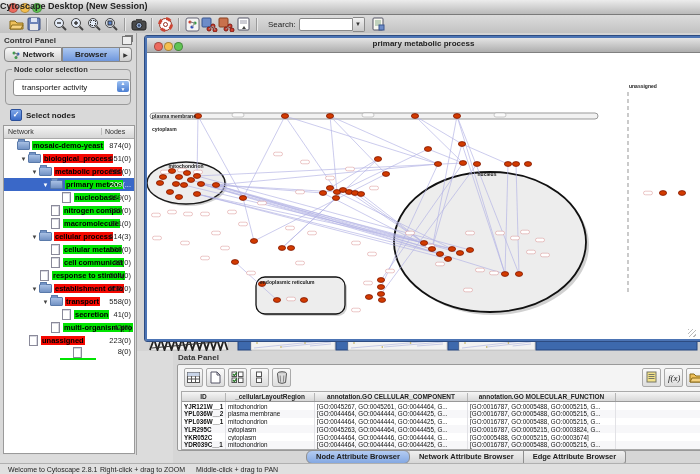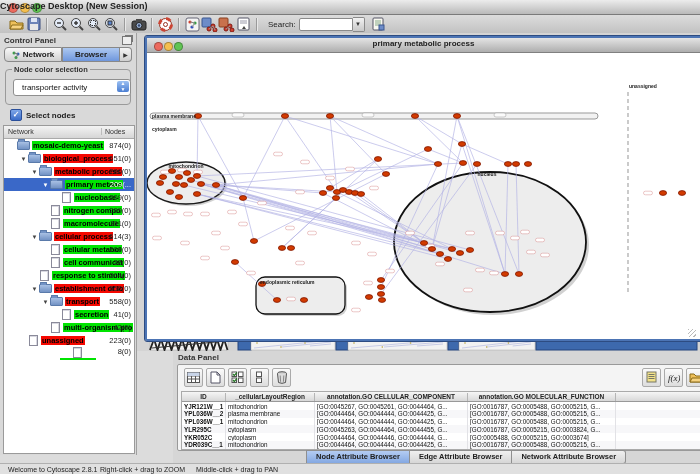--- a/index.html
+++ b/index.html
@@ -75,21 +75,21 @@
   .td{position:absolute;top:0;font-size:6.3px;color:#111;overflow:hidden;white-space:nowrap;padding:0.5px 2px 0;border-right:1px solid #e2e2e6;height:7.3px;}
   .td.id{font-weight:bold;}
   #dscroll{position:absolute;right:1px;top:10px;width:9px;height:46px;background:#e8e8e8;border-left:1px solid #bbb;}
   #dthumb{position:absolute;left:1px;top:1px;width:7px;height:14px;border-radius:3px;background:linear-gradient(90deg,#9fc0f0,#5580cc);border:1px solid #4468aa;}
   .sbtn{position:absolute;left:0;width:9px;height:9px;background:linear-gradient(#f4f4f4,#cfcfcf);border-top:1px solid #aaa;font-size:5px;text-align:center;line-height:9px;color:#333;}
   
   #dp-tabs{left:133px;top:99px;display:flex;}
   .dptab{height:12px;line-height:12px;padding:0 9px;font-size:7.5px;font-weight:bold;color:#222;background:linear-gradient(#f0f0f0,#d6d6d6);border:1px solid #8f8f8f;border-left:none;}
   .dptab:first-child{border-left:1px solid #8f8f8f;border-radius:3px;}
   .dptab:last-child{border-radius:0 3px 3px 0;}
-  .dptab.selected{background:linear-gradient(#b4ccf2,#84a8e2);border-radius:0;}
+  .dptab.selected{background:linear-gradient(#b4ccf2,#84a8e2);border-radius:6px;}
   
   #statusbar{left:0;top:463px;width:700px;height:11px;background:#e0e0e0;border-top:1px solid #b0b0b0;}
   #statusbar span{position:absolute;top:1.5px;font-size:7px;color:#222;}
 </style>
 </head>
 <body>
 
 <div id="app">
 
   <div id="titlebar" class="abs">
@@ -696,22 +696,22 @@
           </div>
         <div id="dscroll">
           <div id="dthumb"></div>
           <div class="sbtn" style="bottom:9px;">▲</div>
           <div class="sbtn" style="bottom:0;">▼</div>
         </div>
       </div>
     </div>
     <div id="dp-tabs" class="abs">
       <div class="dptab selected">Node Attribute Browser</div>
+      <div class="dptab">Network Attribute Browser</div>
       <div class="dptab">Edge Attribute Browser</div>
-      <div class="dptab">Network Attribute Browser</div>
     </div>
   </div>
 
   <div id="statusbar" class="abs">
     <span style="left:8px">Welcome to Cytoscape 2.8.1</span>
     <span style="left:100px">Right-click + drag to ZOOM</span>
     <span style="left:196px">Middle-click + drag to PAN</span>
   </div>
 </div>
 

